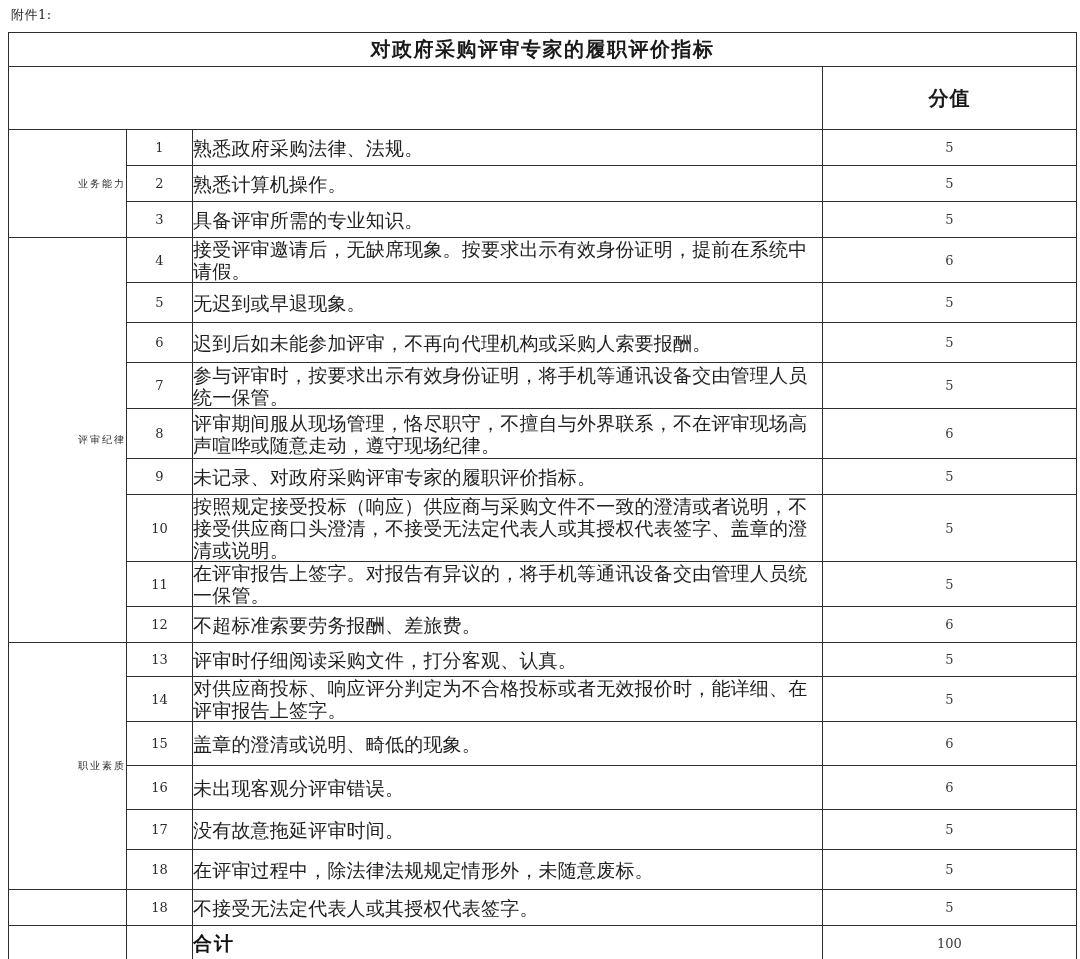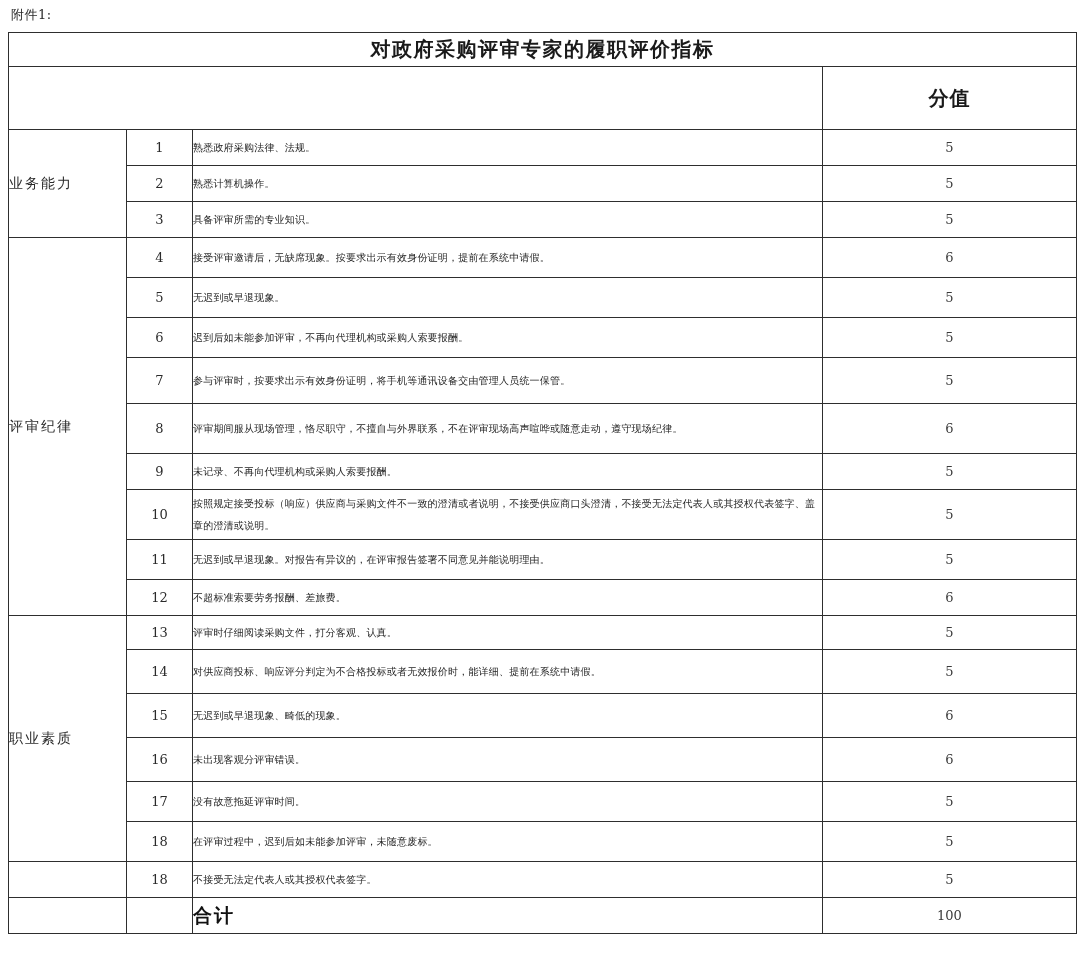--- a/index.html
+++ b/index.html
@@ -66,33 +66,33 @@
     height: 62px;
   }
   .header-score {
     text-align: center;
     font-weight: bold;
     font-size: 20px;
     letter-spacing: 1px;
     font-family: "DejaVu Sans", "Liberation Sans", sans-serif;
   }
   .category-cell {
-    text-align: left;
-    font-size: 14px;
+    text-align: right;
+    font-size: 10px;
     letter-spacing: 2px;
     color: #2b2b2b;
   }
   .no-cell {
     text-align: center;
     font-size: 13px;
     color: #2b2b2b;
   }
   .desc-cell {
     text-align: left;
-    font-size: 10px;
+    font-size: 19px;
     line-height: 22px;
     letter-spacing: 0.2px;
     color: #1f1f1f;
     padding: 4px 4px 4px 7px;
   }
   .score-cell {
     text-align: center;
     font-size: 13px;
     color: #3a3a3a;
   }
@@ -181,68 +181,68 @@
           <td class="desc-cell">参与评审时，按要求出示有效身份证明，将手机等通讯设备交由管理人员统一保管。</td>
           <td class="score-cell">5</td>
         </tr>
         <tr class="r-h50">
           <td class="no-cell">8</td>
           <td class="desc-cell">评审期间服从现场管理，恪尽职守，不擅自与外界联系，不在评审现场高声喧哗或随意走动，遵守现场纪律。</td>
           <td class="score-cell">6</td>
         </tr>
         <tr class="r-h36">
           <td class="no-cell">9</td>
-          <td class="desc-cell">未记录、不再向代理机构或采购人索要报酬。</td>
+          <td class="desc-cell">未记录、对政府采购评审专家的履职评价指标。</td>
           <td class="score-cell">5</td>
         </tr>
         <tr class="r-h50">
           <td class="no-cell">10</td>
           <td class="desc-cell">按照规定接受投标（响应）供应商与采购文件不一致的澄清或者说明，不接受供应商口头澄清，不接受无法定代表人或其授权代表签字、盖章的澄清或说明。</td>
           <td class="score-cell">5</td>
         </tr>
         <tr class="r-h40">
           <td class="no-cell">11</td>
-          <td class="desc-cell">无迟到或早退现象。对报告有异议的，在评审报告签署不同意见并能说明理由。</td>
+          <td class="desc-cell">在评审报告上签字。对报告有异议的，将手机等通讯设备交由管理人员统一保管。</td>
           <td class="score-cell">5</td>
         </tr>
         <tr class="r-h36">
           <td class="no-cell">12</td>
           <td class="desc-cell">不超标准索要劳务报酬、差旅费。</td>
           <td class="score-cell">6</td>
         </tr>
 
         <tr class="r-h34">
           <td class="category-cell" rowspan="6">职业素质</td>
           <td class="no-cell">13</td>
           <td class="desc-cell">评审时仔细阅读采购文件，打分客观、认真。</td>
           <td class="score-cell">5</td>
         </tr>
         <tr class="r-h44">
           <td class="no-cell">14</td>
-          <td class="desc-cell">对供应商投标、响应评分判定为不合格投标或者无效报价时，能详细、提前在系统中请假。</td>
+          <td class="desc-cell">对供应商投标、响应评分判定为不合格投标或者无效报价时，能详细、在评审报告上签字。</td>
           <td class="score-cell">5</td>
         </tr>
         <tr class="r-h44">
           <td class="no-cell">15</td>
-          <td class="desc-cell">无迟到或早退现象、畸低的现象。</td>
+          <td class="desc-cell">盖章的澄清或说明、畸低的现象。</td>
           <td class="score-cell">6</td>
         </tr>
         <tr class="r-h44">
           <td class="no-cell">16</td>
           <td class="desc-cell">未出现客观分评审错误。</td>
           <td class="score-cell">6</td>
         </tr>
         <tr class="r-h40">
           <td class="no-cell">17</td>
           <td class="desc-cell">没有故意拖延评审时间。</td>
           <td class="score-cell">5</td>
         </tr>
         <tr class="r-h40">
           <td class="no-cell">18</td>
-          <td class="desc-cell">在评审过程中，迟到后如未能参加评审，未随意废标。</td>
+          <td class="desc-cell">在评审过程中，除法律法规规定情形外，未随意废标。</td>
           <td class="score-cell">5</td>
         </tr>
 
         <tr class="r-h36">
           <td class="category-cell"></td>
           <td class="no-cell">18</td>
           <td class="desc-cell">不接受无法定代表人或其授权代表签字。</td>
           <td class="score-cell">5</td>
         </tr>
 

